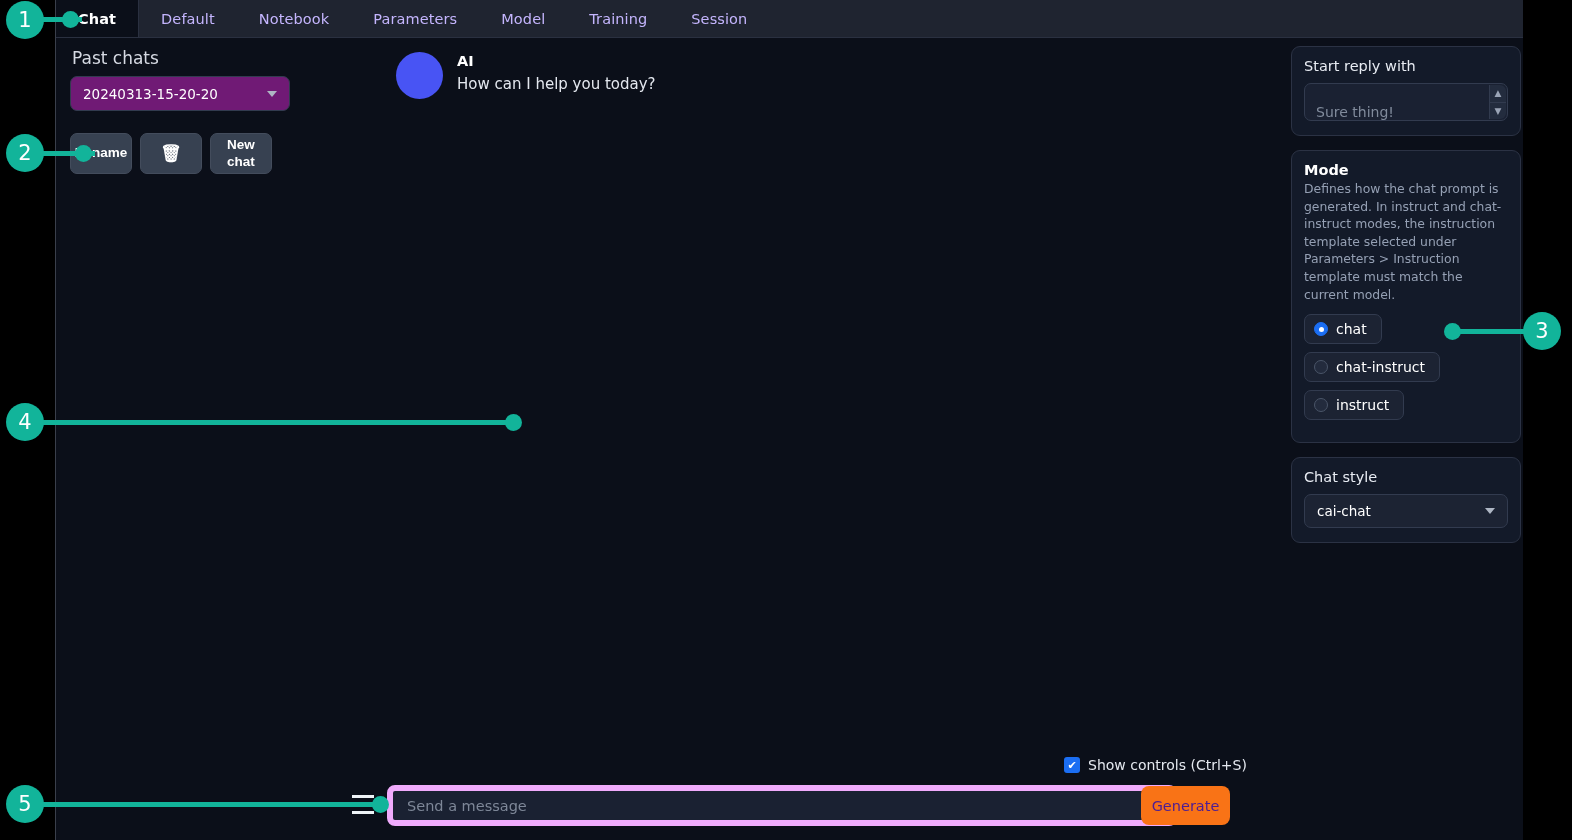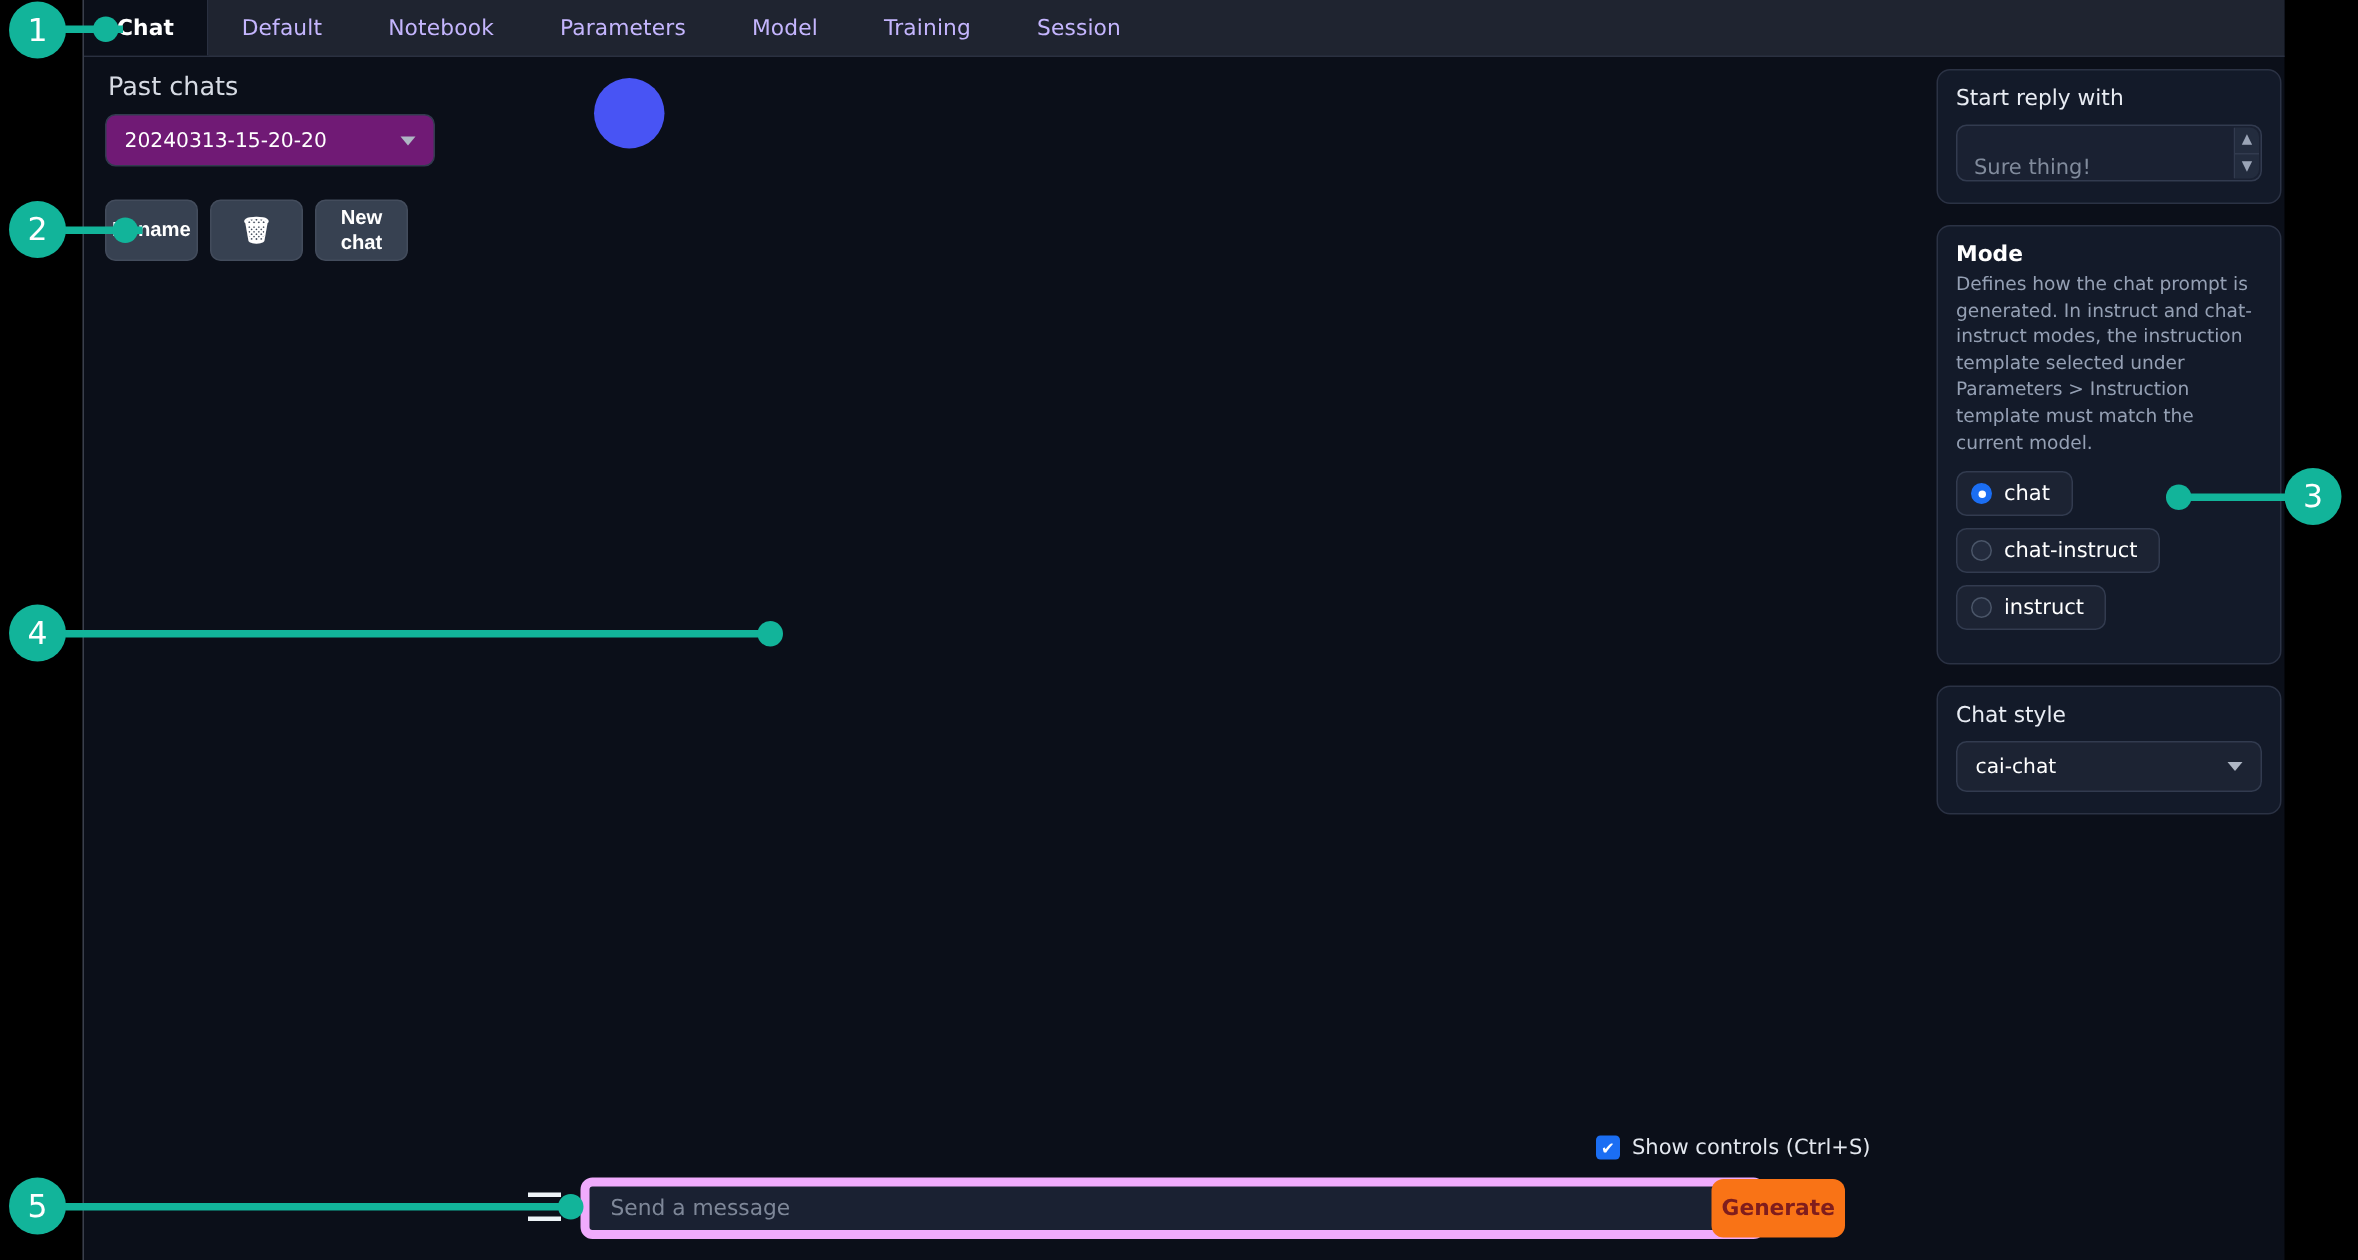--- a/index.html
+++ b/index.html
@@ -306,23 +306,23 @@
     color: #7e8798;
   }
 
   #btn-generate {
     position: absolute;
     left: 1085px; top: 786px;
     width: 89px; height: 39px;
     background: #f97316;
     border: none;
     border-radius: 8px;
-    color: #7f1d1d;
+    color: #4c1d95;
     font-size: 14.5px;
-    font-weight: bold;
+    font-weight: normal;
     cursor: pointer;
     font-family: inherit;
   }
 
   
   .anno-line {
     position: absolute;
     height: 5px;
     background: #12b49a;
     z-index: 50;
@@ -396,20 +396,24 @@
       <button class="gbtn" id="btn-rename">Rename</button>
       <button class="gbtn" id="btn-delete">
         <span>🗑</span>
       </button>
       <button class="gbtn" id="btn-newchat">New chat</button>
     </div>
 
     <div id="chatarea">
       <div class="msg">
         <div class="avatar"></div>
+        <div class="msg-body">
+          <div class="msg-name">AI</div>
+          <div class="msg-text">How can I help you today?</div>
+        </div>
       </div>
     </div>
 
     <div id="rightbar">
 
       <div class="card">
         <div class="card-title">Start reply with</div>
         <div class="textarea-wrap">
           <span class="ph">Sure thing!</span>
           <span class="spinners">

